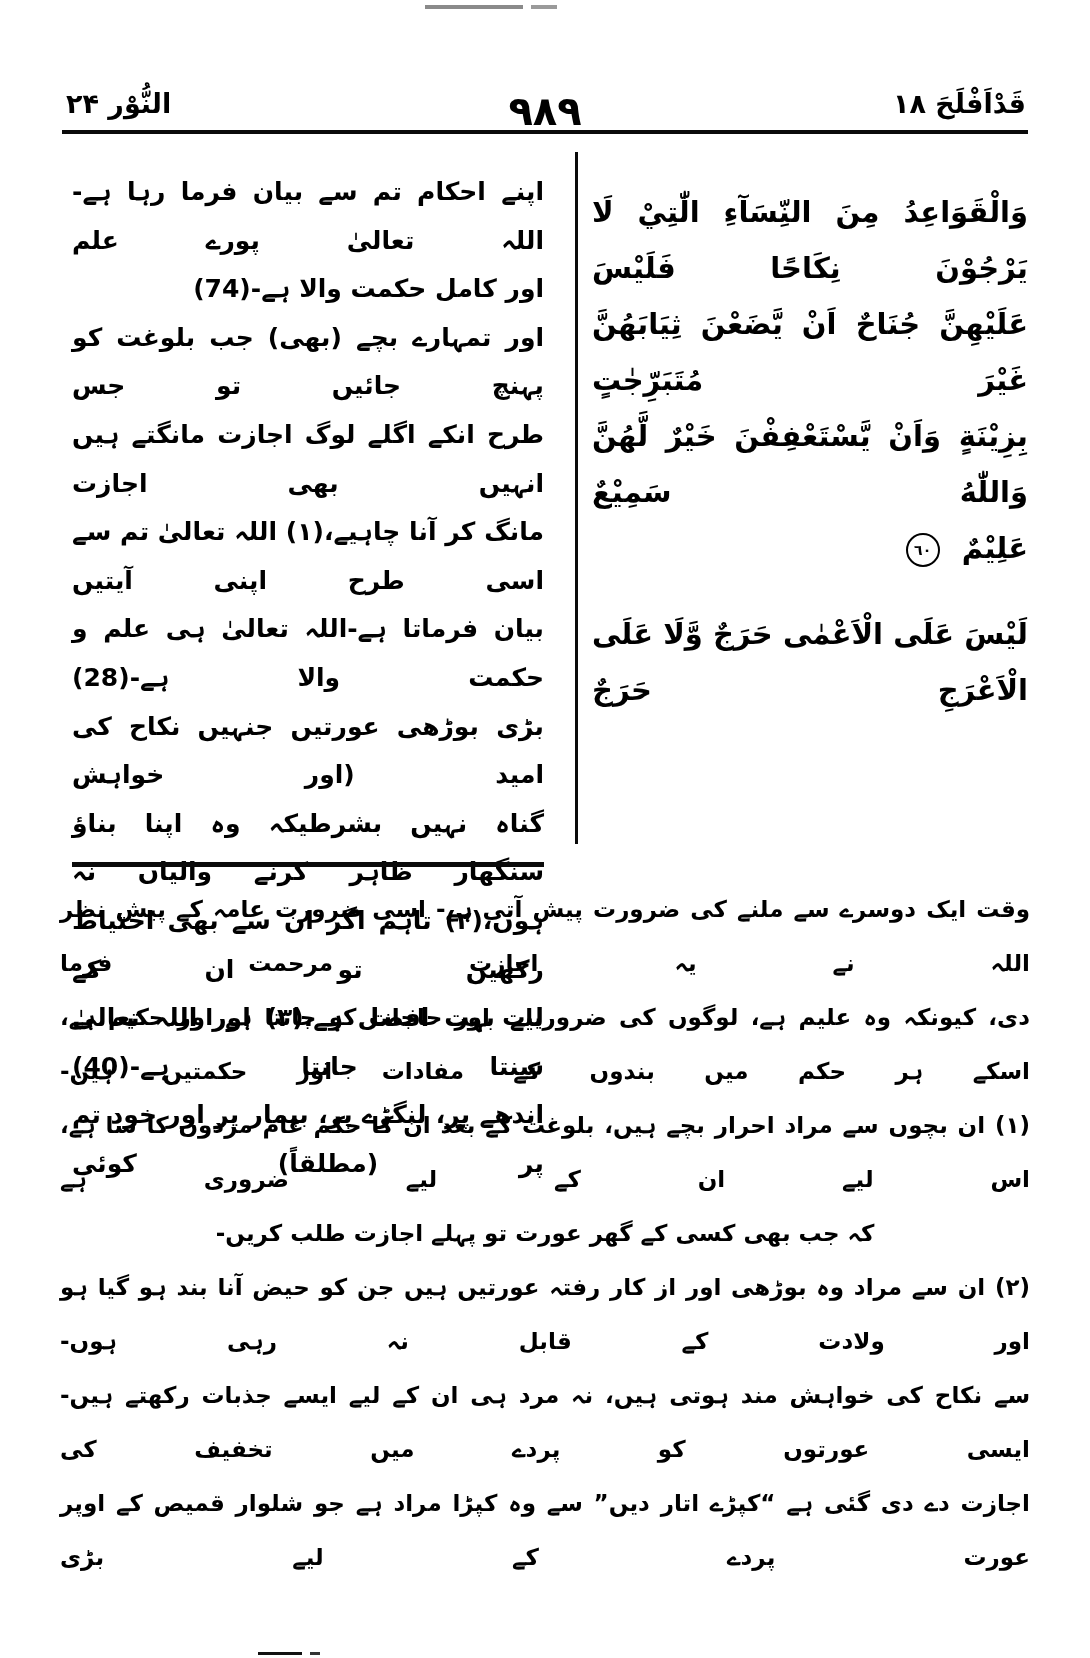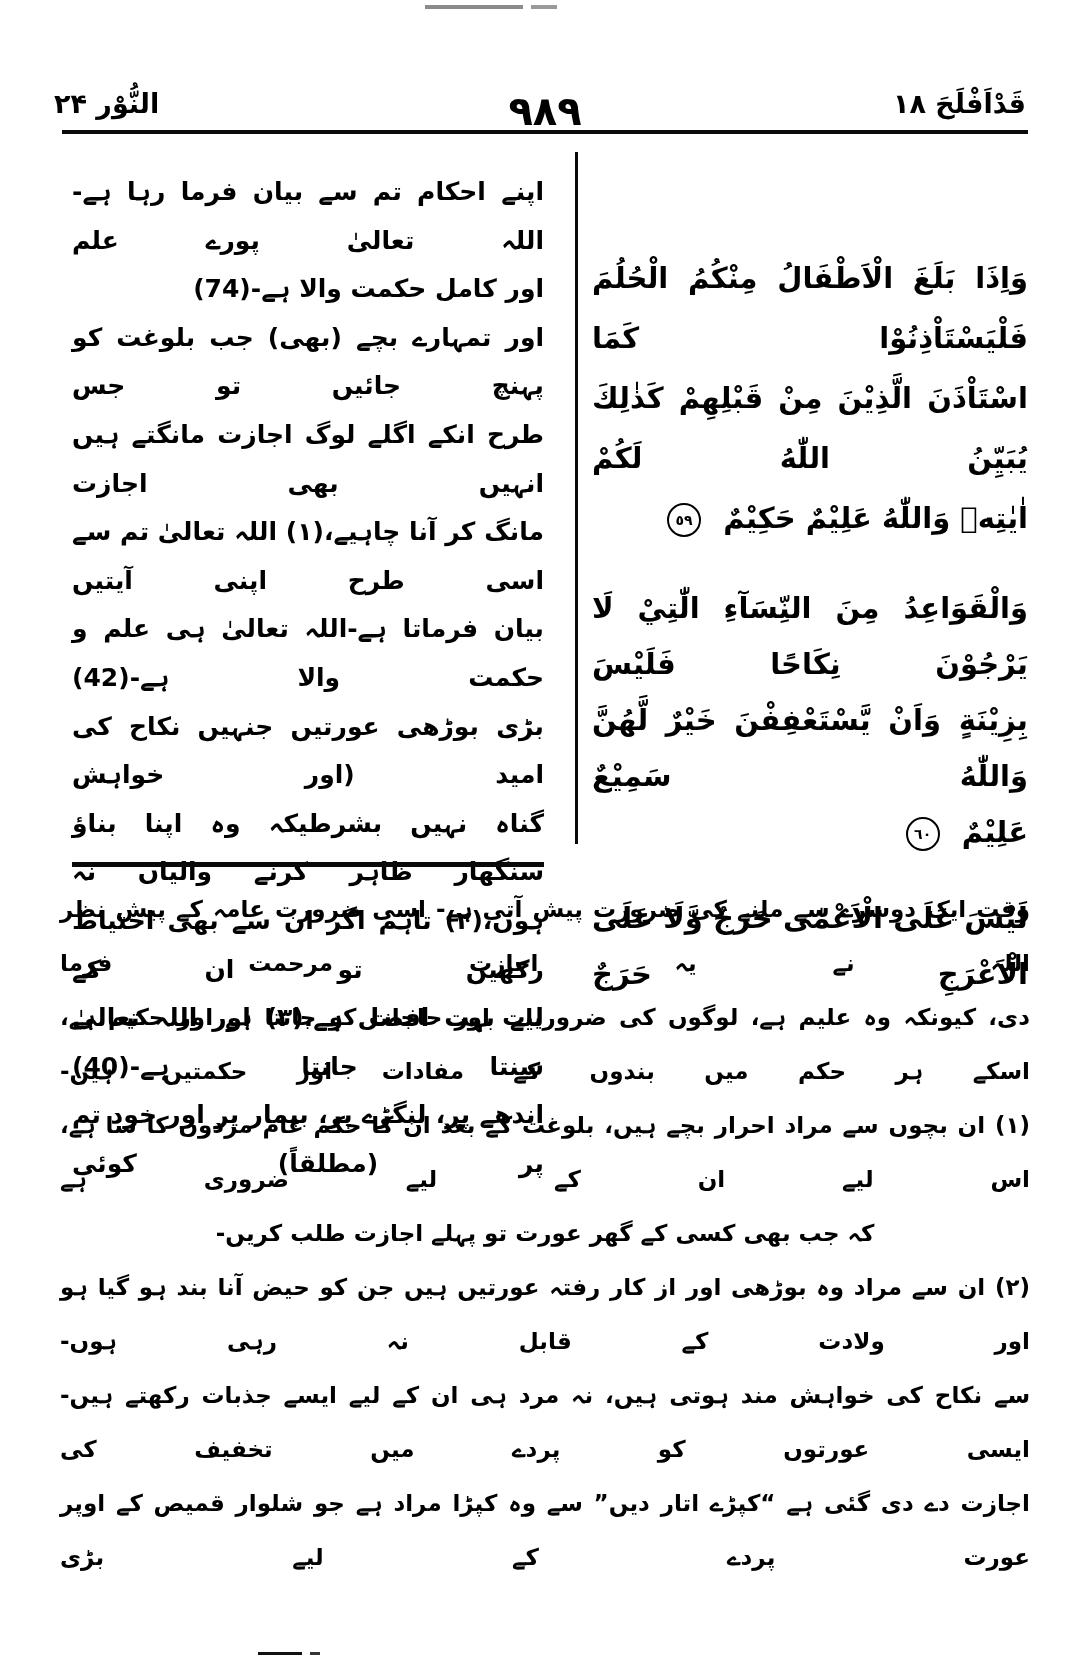--- a/index.html
+++ b/index.html
@@ -18,21 +18,21 @@
   .top-dash2 { position:absolute; top:5px;  left:531px; width:26px;  height:4px; background:#9a9a9a; }
   .bottom-dash  { position:absolute; top:1652px; left:258px; width:44px; height:3px; background:#111; }
   .bottom-dash2 { position:absolute; top:1652px; left:310px; width:10px; height:3px; background:#333; }
 
   
   .hdr-right, .hdr-left, .hdr-center {
     position:absolute; top:88px;
     font-weight:bold; direction:rtl; white-space:nowrap;
   }
   .hdr-right  { right:64px;  font-size:27px; }
-  .hdr-left   { left:54px;   font-size:27px; }
+  .hdr-left   { left:66px;   font-size:27px; }
   .hdr-center { left:50%; transform:translateX(-50%); font-size:40px; letter-spacing:1px; }
   .header-rule { position:absolute; top:130px; left:62px; width:966px; height:4px; background:#0a0a0a; }
 
   
   .divider { position:absolute; top:152px; left:575px; width:3px; height:692px; background:#0a0a0a; }
 
   
   .arabic-col {
     position:absolute; top:152px; left:592px; width:436px;
     direction:rtl; font-weight:bold; font-size:29px;
@@ -81,50 +81,43 @@
   <div class="top-dash2"></div>
 
   <div class="hdr-right">قَدْاَفْلَحَ ١٨</div>
   <div class="hdr-center">٩٨٩</div>
   <div class="hdr-left">النُّوْر ۲۴</div>
   <div class="header-rule"></div>
 
   <div class="divider"></div>
 
   <div class="arabic-col">
-    <div class="verse v59">
-      <div class="vline jline">وَاِذَا بَلَغَ الْاَطْفَالُ مِنْكُمُ الْحُلُمَ فَلْيَسْتَاْذِنُوْا كَمَا</div>
-      <div class="vline jline">اسْتَاْذَنَ الَّذِيْنَ مِنْ قَبْلِهِمْ كَذٰلِكَ يُبَيِّنُ اللّٰهُ لَكُمْ</div>
-      <div class="vline rline">
-        <span>اٰيٰتِهٖ وَاللّٰهُ عَلِيْمٌ حَكِيْمٌ</span>
-        <span class="ayah">٥٩</span>
-      </div>
-    </div>
 
     <div class="verse v60">
       <div class="vline jline">وَالْقَوَاعِدُ مِنَ النِّسَآءِ الّٰتِيْ لَا يَرْجُوْنَ نِكَاحًا فَلَيْسَ</div>
+      <div class="vline jline">عَلَيْهِنَّ جُنَاحٌ اَنْ يَّضَعْنَ ثِيَابَهُنَّ غَيْرَ مُتَبَرِّجٰتٍ</div>
       <div class="vline jline">بِزِيْنَةٍ وَاَنْ يَّسْتَعْفِفْنَ خَيْرٌ لَّهُنَّ وَاللّٰهُ سَمِيْعٌ</div>
       <div class="vline rline">
         <span>عَلِيْمٌ</span>
         <span class="ayah">٦٠</span>
       </div>
     </div>
 
     <div class="verse v61">
       <div class="vline jline">لَيْسَ عَلَى الْاَعْمٰى حَرَجٌ وَّلَا عَلَى الْاَعْرَجِ حَرَجٌ</div>
     </div>
   </div>
 
   <div class="urdu-col">
     <div class="jline">اپنے احکام تم سے بیان فرما رہا ہے- اللہ تعالیٰ پورے علم</div>
     <div class="rline">اور کامل حکمت والا ہے-(74)</div>
     <div class="jline">اور تمہارے بچے (بھی) جب بلوغت کو پہنچ جائیں تو جس</div>
     <div class="jline">طرح انکے اگلے لوگ اجازت مانگتے ہیں انہیں بھی اجازت</div>
     <div class="jline">مانگ کر آنا چاہیے،(۱) اللہ تعالیٰ تم سے اسی طرح اپنی آیتیں</div>
-    <div class="jline">بیان فرماتا ہے-اللہ تعالیٰ ہی علم و حکمت والا ہے-(42)</div>
+    <div class="jline">بیان فرماتا ہے-اللہ تعالیٰ ہی علم و حکمت والا ہے-(28)</div>
     <div class="jline">بڑی بوڑھی عورتیں جنہیں نکاح کی امید (اور خواہش</div>
     <div class="jline">گناہ نہیں بشرطیکہ وہ اپنا بناؤ سنگھار ظاہر کرنے والیاں نہ</div>
     <div class="jline">ہوں،(۲) تاہم اگر ان سے بھی احتیاط رکھیں تو ان کے</div>
     <div class="jline">لیے بہت افضل ہے،(۳) اور اللہ تعالیٰ سنتا جانتا ہے-(40)</div>
     <div class="jline">اندھے پر، لنگڑے پر، بیمار پر اور خود تم پر (مطلقاً) کوئی</div>
   </div>
 
   <div class="foot-rule"></div>
 
   <div class="footnotes">

